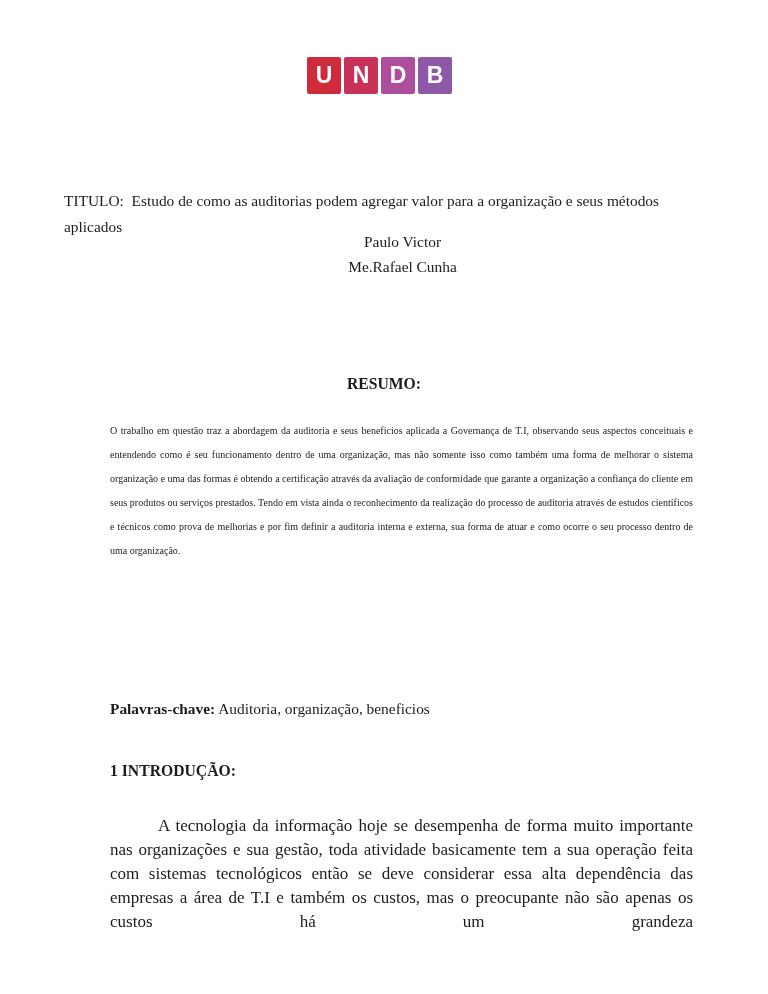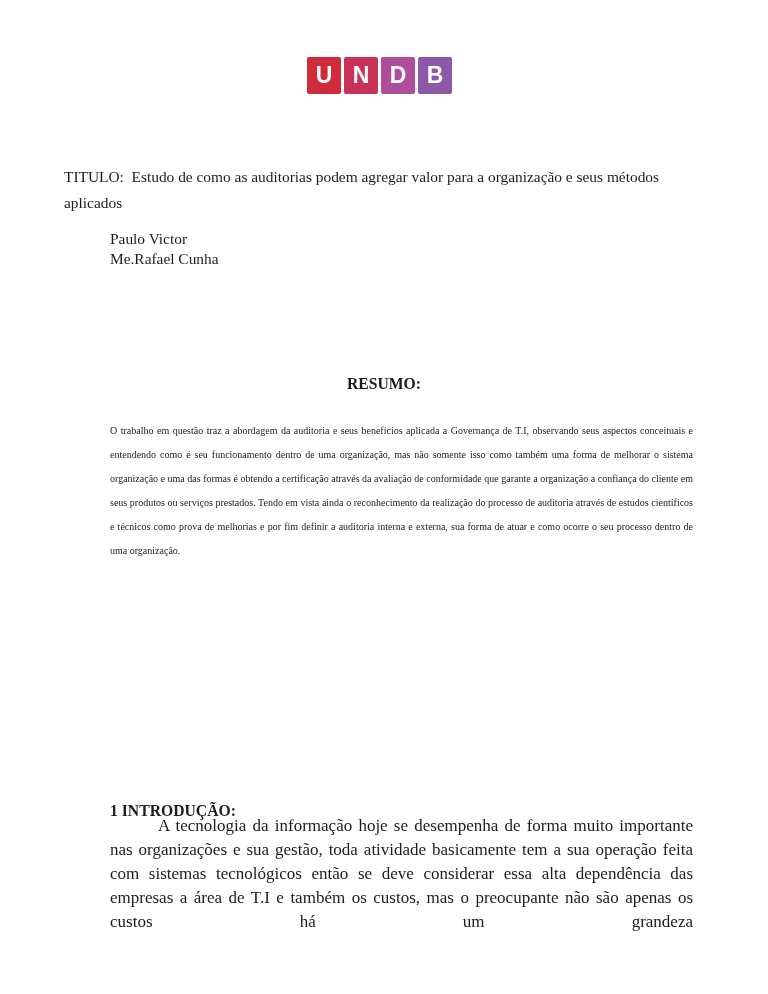--- a/index.html
+++ b/index.html
@@ -33,34 +33,34 @@
     justify-content: center;
     font-family: "Liberation Sans", "DejaVu Sans", sans-serif;
     font-weight: 800;
     font-size: 23px;
     color: #ffffff;
     line-height: 1;
   }
   
   .title-block {
     position: absolute;
-    top: 164px;
+    top: 188px;
     left: 64px;
     width: 628px;
     font-size: 15.4px;
     line-height: 26px;
   }
   .authors-block {
     position: absolute;
     top: 229px;
     left: 110px;
     width: 585px;
-    text-align: left;
+    text-align: center;
     font-size: 15.4px;
-    line-height: 20px;
+    line-height: 25px;
     white-space: pre-line;
   }
   .resumo-heading {
     position: absolute;
     top: 372px;
     left: 0;
     width: 768px;
     text-align: center;
     font-weight: bold;
     font-size: 15.7px;
@@ -87,21 +87,20 @@
     font-weight: bold;
   }
   .intro-heading {
     position: absolute;
     top: 759px;
     left: 110px;
     width: 583px;
     font-weight: bold;
     font-size: 15.7px;
     line-height: 24px;
-    margin-top: 40px;
   }
   .intro-body {
     position: absolute;
     top: 814px;
     left: 110px;
     width: 583px;
     font-size: 17px;
     line-height: 24px;
     text-align: justify;
     text-align-last: justify;
@@ -122,18 +121,21 @@
 
   <div class="title-block">TITULO:&nbsp; Estudo de como as auditorias podem agregar valor para a organização e seus métodos aplicados</div>
 
   <div class="authors-block">Paulo Victor
 Me.Rafael Cunha</div>
 
   <div class="resumo-heading">RESUMO:</div>
 
   <div class="resumo-body">O trabalho em questão traz a abordagem da auditoria e seus beneficios aplicada a Governança de T.I, observando seus aspectos conceituais e entendendo como é seu funcionamento dentro de uma organização, mas não somente isso como também uma forma de melhorar o sistema organização e uma das formas é obtendo a certificação através da avaliação de conformidade que garante a organização a confiança do cliente em seus produtos ou serviços prestados. Tendo em vista ainda o reconhecimento da realização do processo de auditoria através de estudos científicos e técnicos como prova de melhorias e por fim definir a auditoria interna e externa, sua forma de atuar e como ocorre o seu processo dentro de uma organização.</div>
 
+  <div class="keywords-line">
+    <span class="kw-label">Palavras-chave:</span><span> Auditoria, organização, beneficios</span>
+  </div>
 
   <div class="intro-heading">1 INTRODUÇÃO:</div>
 
   <div class="intro-body">A tecnologia da informação hoje se desempenha de forma muito importante nas organizações e sua gestão, toda atividade basicamente tem a sua operação feita com sistemas tecnológicos então se deve considerar essa alta dependência das empresas a área de T.I e também os custos, mas o preocupante não são apenas os custos há um grandeza</div>
 
 </div>
 
 </body></html>

